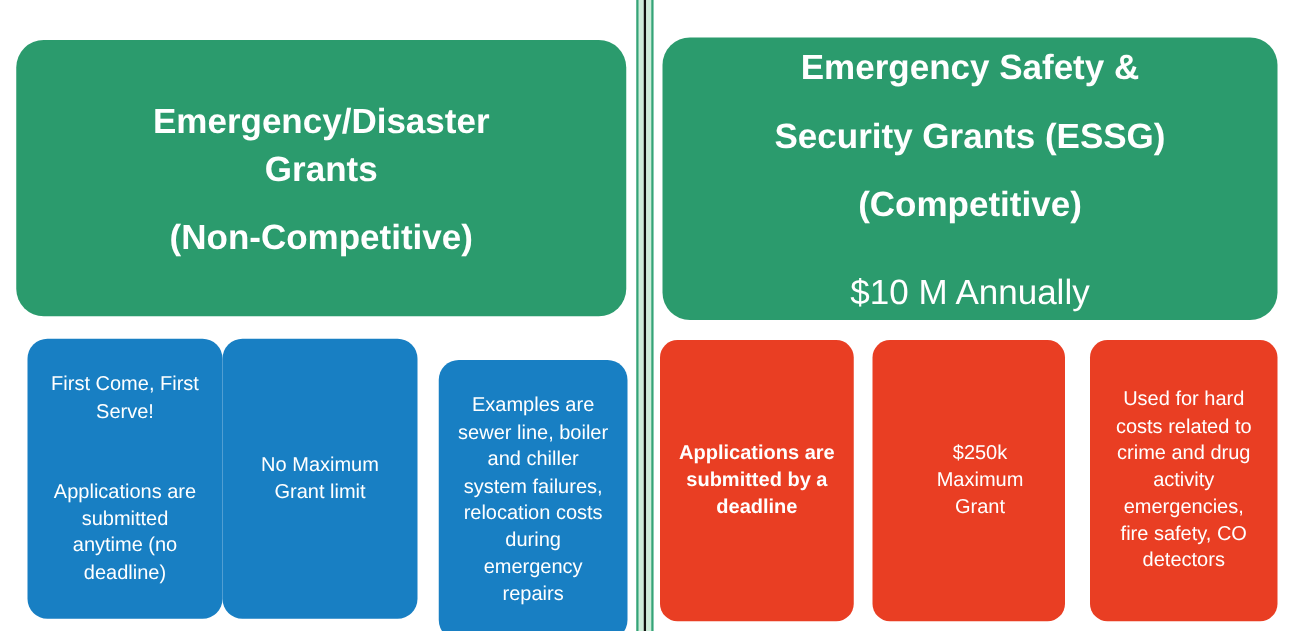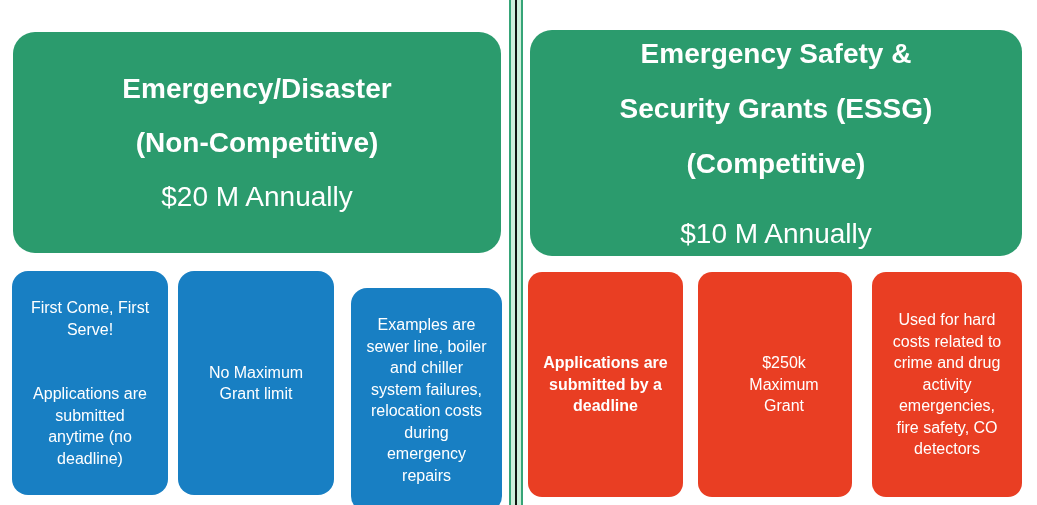--- a/index.html
+++ b/index.html
@@ -71,21 +71,21 @@
     padding: 6px 14px;
     font-size: 16px;
     line-height: 21.5px;
   }
   .card.blue { background: var(--blue); }
   .card.red  { background: var(--red); border-radius: 14px; }
   .card p { margin: 0; }
   .card p.gap { margin-top: 43px; }
   .card .bold { font-weight: 700; }
 
-  .card-b1 { left: 12px;  top: 271px; width: 156px; height: 224px; }
+  .card-b1 { left: 22px;  top: 271px; width: 156px; height: 224px; }
   .card-b2 { left: 178px; top: 271px; width: 156px; height: 224px; }
   .card-b3 { left: 351px; top: 288px; width: 151px; height: 224px; }
   .card-r1 { left: 528px; top: 272px; width: 155px; height: 225px; }
   .card-r2 { left: 698px; top: 272px; width: 154px; height: 225px; padding-left: 32px; }
   .card-r3 { left: 872px; top: 272px; width: 150px; height: 225px; }
 </style>
 </head>
 <body>
 
 <div class="stage">
@@ -95,22 +95,22 @@
     <div class="s-green"></div>
     <div class="s-mint"></div>
     <div class="s-dark"></div>
     <div class="s-mint"></div>
     <div class="s-green"></div>
     <div class="s-white"></div>
   </div>
 
   <div class="panel-header header-left">
     <div class="hdr-line">Emergency/Disaster</div>
+    <div class="hdr-line">Grants</div>
     <div class="hdr-line spaced">(Non-Competitive)</div>
-    <div class="hdr-amount spaced">$20 M Annually</div>
   </div>
 
   <div class="card blue card-b1">
     <p>First Come, First Serve!</p>
     <p class="gap">Applications are submitted anytime (no deadline)</p>
   </div>
 
   <div class="card blue card-b2">
     <p>No Maximum Grant limit</p>
   </div>

